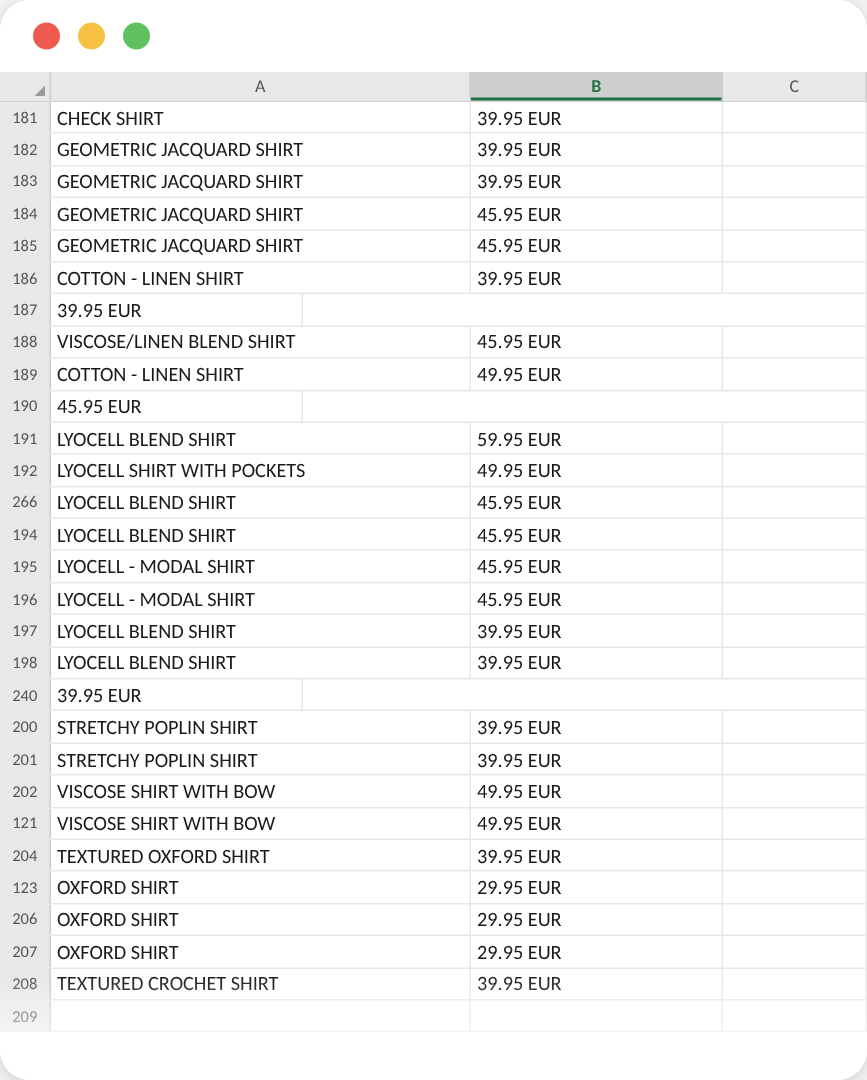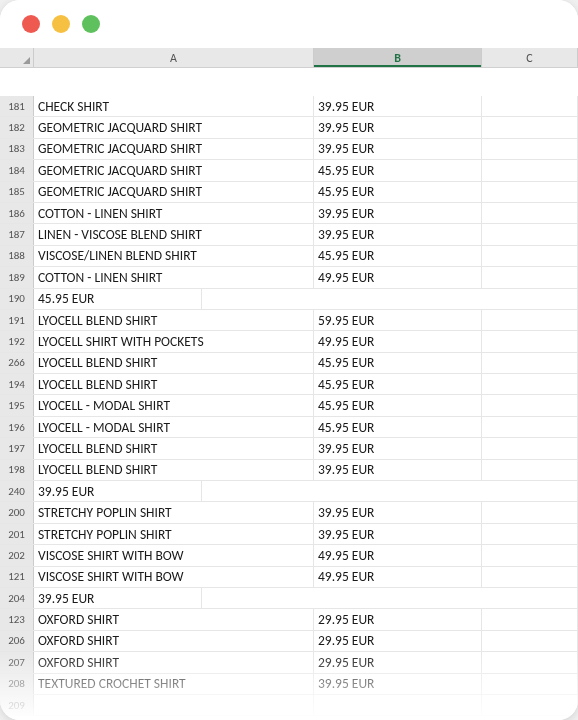--- a/index.html
+++ b/index.html
@@ -88,21 +88,20 @@
     left:0;right:0;bottom:0;
     height:2px;
     background:#217346;
   }
   .colA { width: 280px; }
   .colB { width: 168px; }
   .colC { flex: 1; }
 
   .grid {
     position: relative;
-    margin-top: 28px;
   }
   .row {
     display: flex;
     height: 21.4px;
     border-bottom: 1px solid #e6e6e6;
   }
   .rownum {
     width: 34px;
     background: #e8e8e8;
     border-right: 1px solid #ccc;
@@ -186,21 +185,20 @@
           <div class="cell colC"></div>
         </div>
         <div class="row">
           <div class="rownum">186</div>
           <div class="cell colA">COTTON - LINEN SHIRT</div>
           <div class="cell colB">39.95 EUR</div>
           <div class="cell colC"></div>
         </div>
         <div class="row">
           <div class="rownum">187</div>
-          <div class="cell colA">LINEN - VISCOSE BLEND SHIRT</div>
           <div class="cell colB">39.95 EUR</div>
           <div class="cell colC"></div>
         </div>
         <div class="row">
           <div class="rownum">188</div>
           <div class="cell colA">VISCOSE/LINEN BLEND SHIRT</div>
           <div class="cell colB">45.95 EUR</div>
           <div class="cell colC"></div>
         </div>
         <div class="row">
@@ -286,20 +284,21 @@
           <div class="cell colC"></div>
         </div>
         <div class="row">
           <div class="rownum">121</div>
           <div class="cell colA">VISCOSE SHIRT WITH BOW</div>
           <div class="cell colB">49.95 EUR</div>
           <div class="cell colC"></div>
         </div>
         <div class="row">
           <div class="rownum">204</div>
+          <div class="cell colA">TEXTURED OXFORD SHIRT</div>
           <div class="cell colB">39.95 EUR</div>
           <div class="cell colC"></div>
         </div>
         <div class="row">
           <div class="rownum">123</div>
           <div class="cell colA">OXFORD SHIRT</div>
           <div class="cell colB">29.95 EUR</div>
           <div class="cell colC"></div>
         </div>
         <div class="row">

